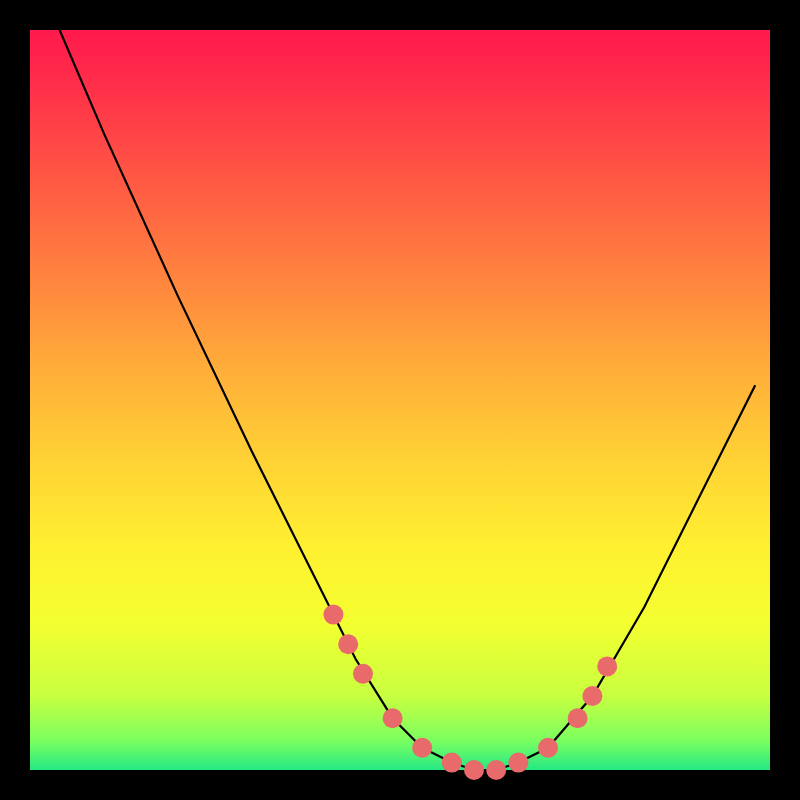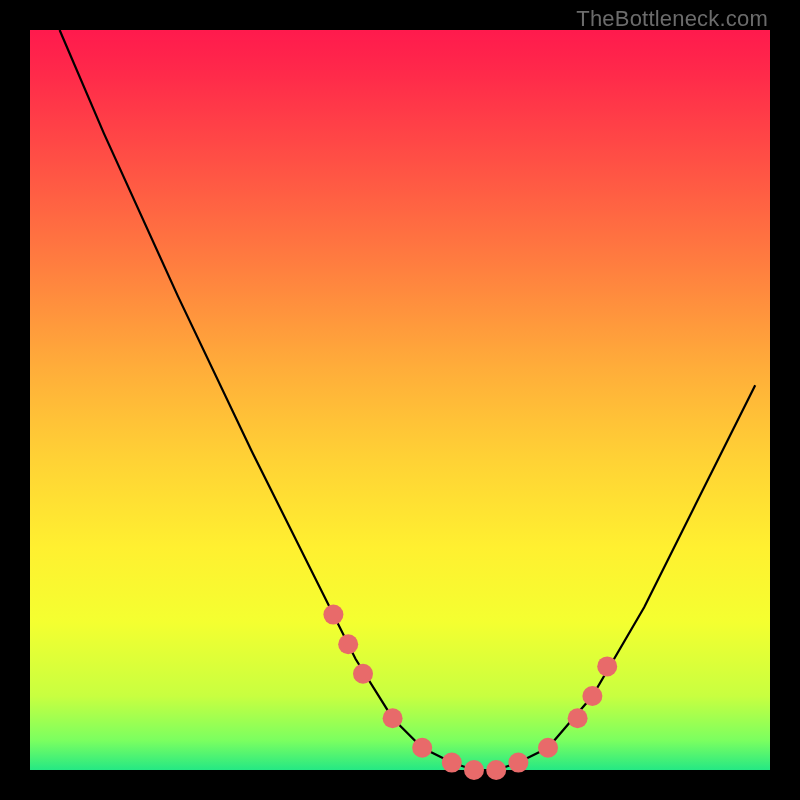--- a/index.html
+++ b/index.html
@@ -73,14 +73,13 @@
         <circle cx="444.0" cy="740.0" r="10" fill="#e86a6a"></circle>
         <circle cx="466.2" cy="740.0" r="10" fill="#e86a6a"></circle>
         <circle cx="488.4" cy="732.6" r="10" fill="#e86a6a"></circle>
         <circle cx="518.0" cy="717.8" r="10" fill="#e86a6a"></circle>
         <circle cx="547.6" cy="688.2" r="10" fill="#e86a6a"></circle>
         <circle cx="562.4" cy="666.0" r="10" fill="#e86a6a"></circle>
         <circle cx="577.2" cy="636.4" r="10" fill="#e86a6a"></circle>
       </g>
   </svg>
 
-  <div class="watermark">TheBottleneck.com</div>
 </div>
 
 </body></html>

